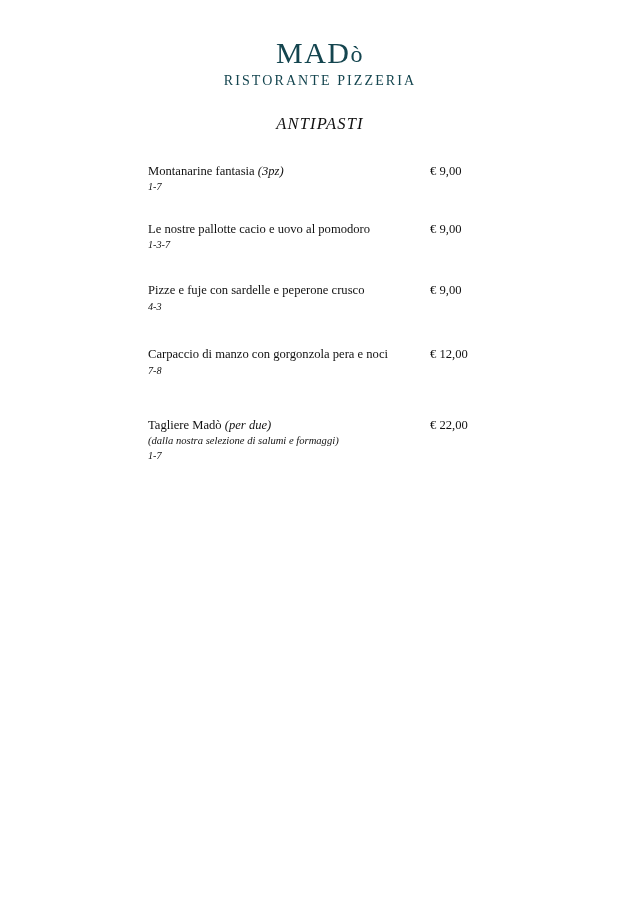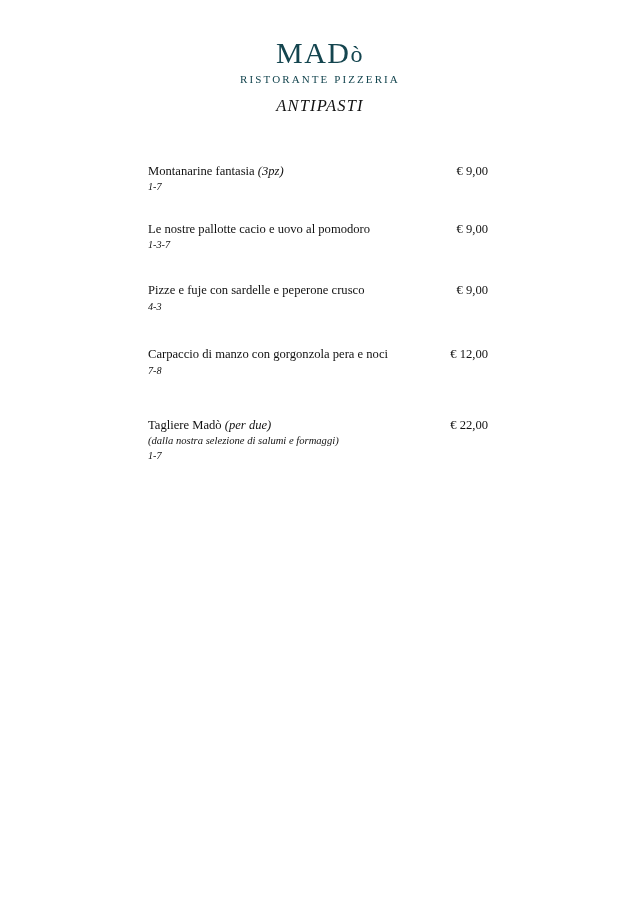--- a/index.html
+++ b/index.html
@@ -39,29 +39,29 @@
     font-weight: normal;
   }
   .logo-word .accented {
     font-size: 24px;
     position: relative;
     top: -1px;
   }
   .logo-sub {
     margin-top: 5px;
     font-family: "Liberation Serif", serif;
-    font-size: 11px;
+    font-size: 14px;
     letter-spacing: 2.1px;
     color: #14454f;
   }
 
   
   .section-title {
     position: absolute;
-    top: 96px;
+    top: 114px;
     left: 0;
     width: 640px;
     text-align: center;
     font-style: italic;
     font-size: 16.5px;
     letter-spacing: 1.2px;
     color: #111;
   }
 
   
@@ -86,21 +86,20 @@
     color: #111;
     max-width: 265px;
   }
   .item-name .qty {
     font-style: italic;
   }
   .item-price {
     font-size: 12.6px;
     color: #111;
     white-space: nowrap;
-    text-align: right;
     min-width: 58px;
   }
   .item-desc {
     font-style: italic;
     font-size: 10.6px;
     line-height: 1.35;
     color: #111;
     margin-top: 1px;
   }
   .item-allergens {

